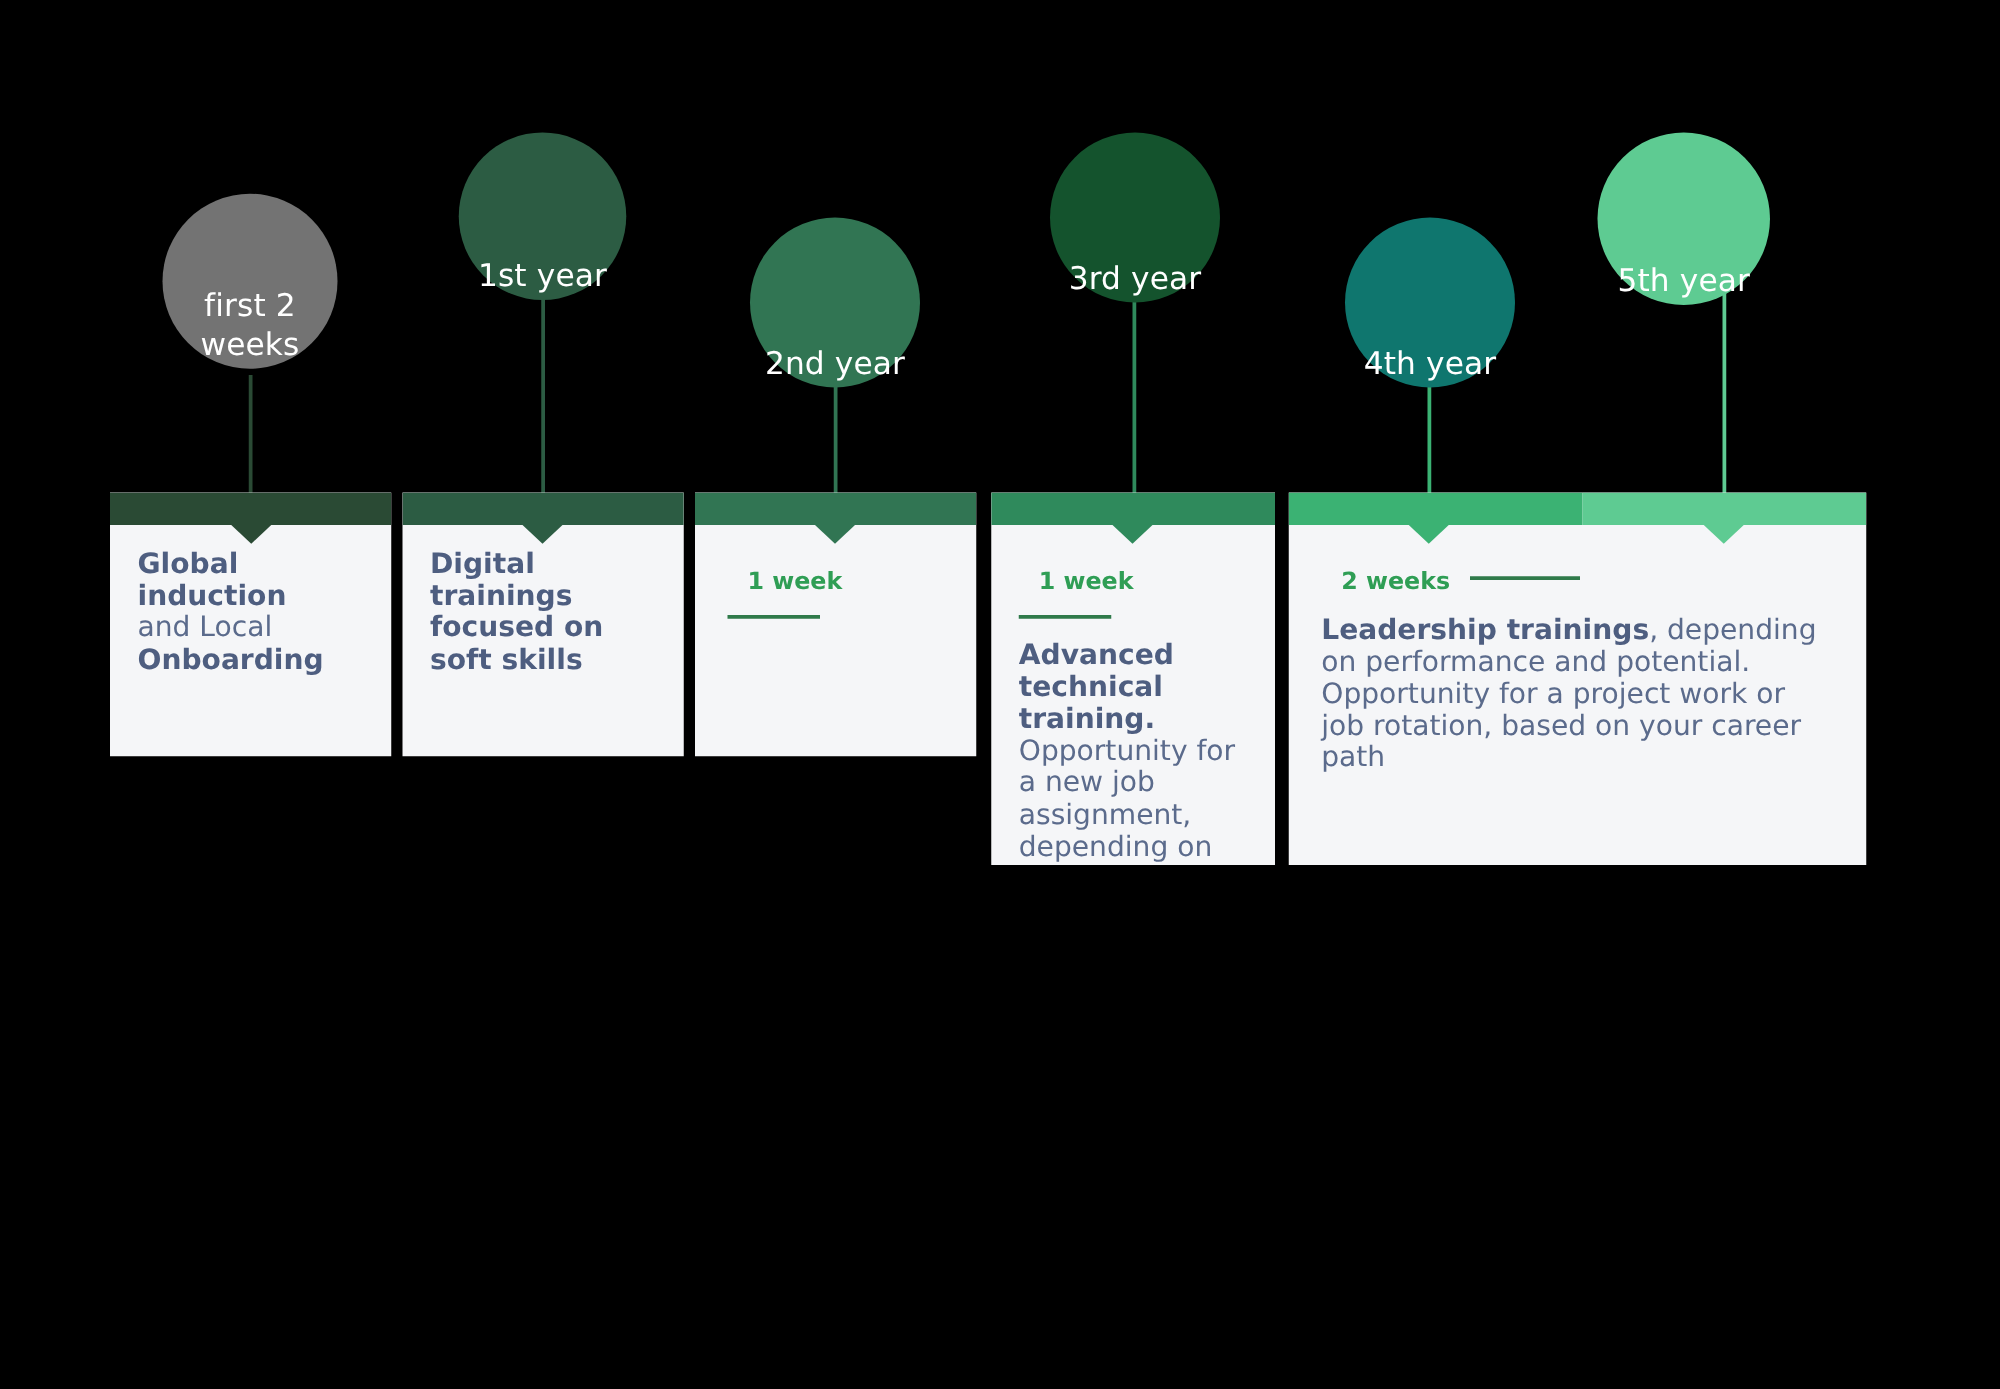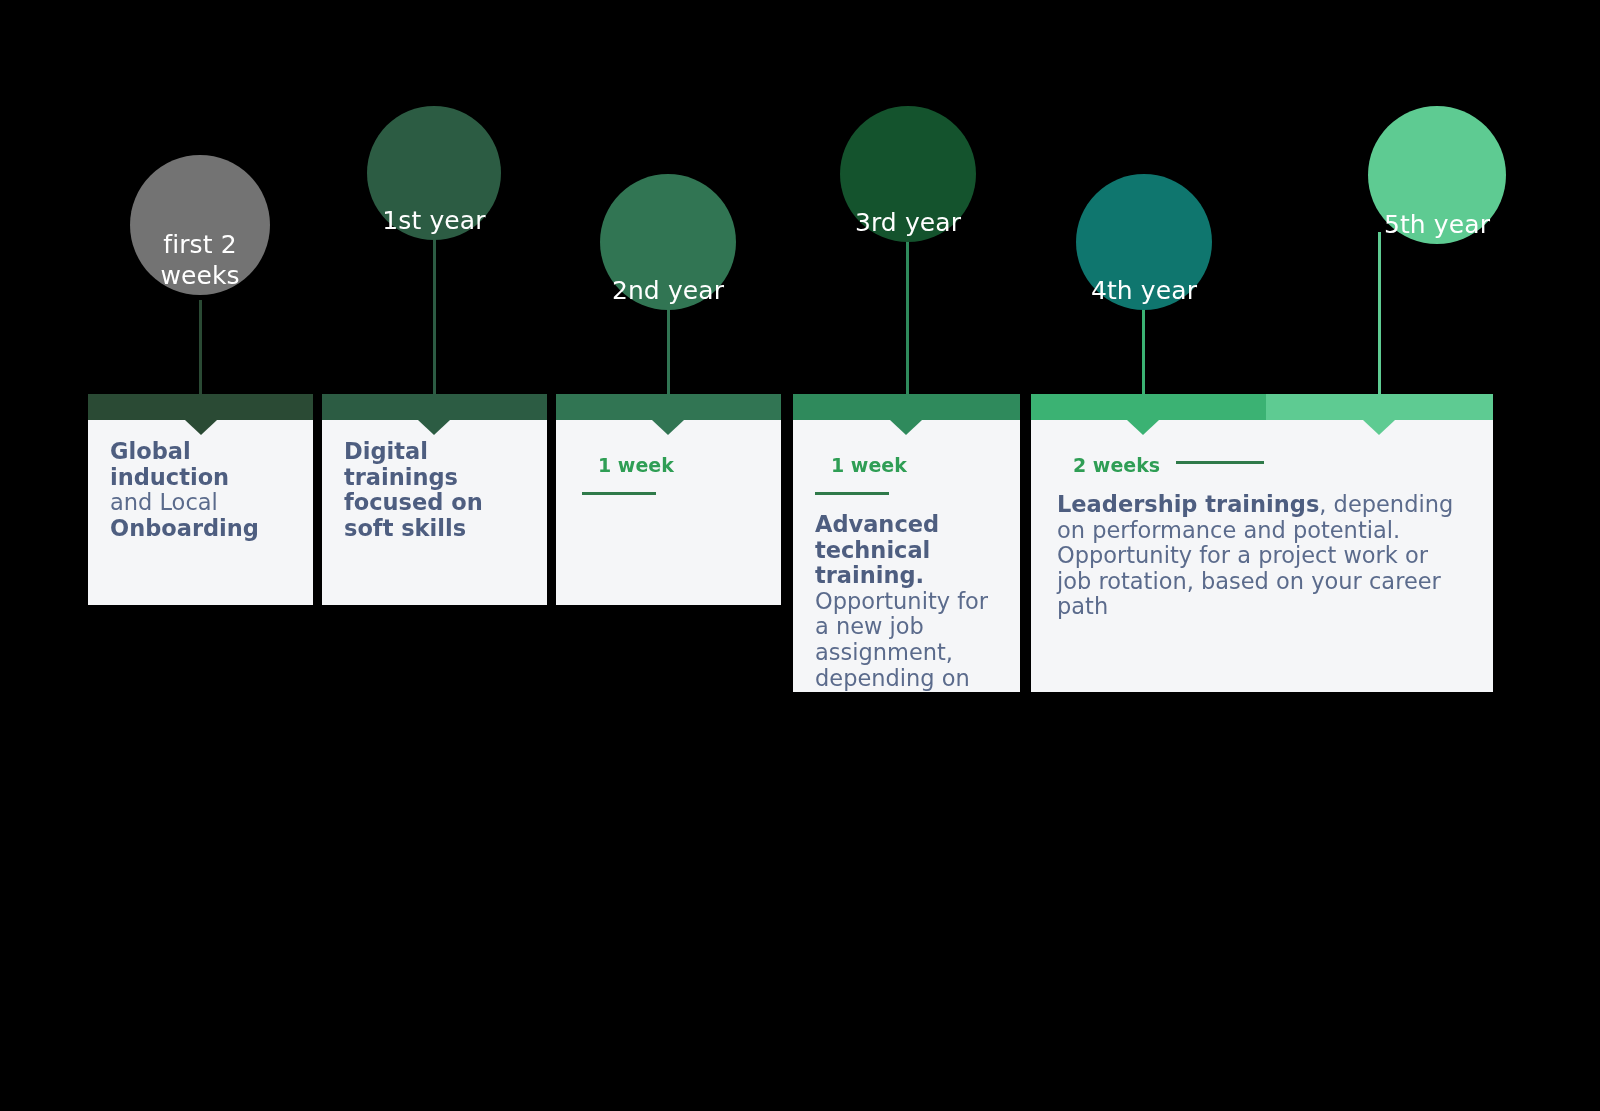--- a/index.html
+++ b/index.html
@@ -142,21 +142,21 @@
   </div>
 
   <div class="node-circle" id="circle-3" style="left:840px; top:106px; width:136px; height:136px; background:#14532d;">
     <span>3rd year</span>
   </div>
 
   <div class="node-circle" id="circle-4" style="left:1076px; top:174px; width:136px; height:136px; background:#0f766e;">
     <span>4th year</span>
   </div>
 
-  <div class="node-circle" id="circle-5" style="left:1368px; top:106px; width:138px; height:138px; background:#5ecb92;">
+  <div class="node-circle" id="circle-5" style="left:1278px; top:106px; width:138px; height:138px; background:#5ecb92;">
     <span>5th year</span>
   </div>
 
   <div class="card" id="card-1" style="left:88px; top:394px; width:225px; height:211px;">
     <div class="card-header">
       <div class="hdr-seg" style="flex:1; background:#2a4a34;"></div>
     </div>
     <div class="notch" style="left:97px; border-top:15px solid #2a4a34;"></div>
     <div class="card-body">
       <p class="card-text">

